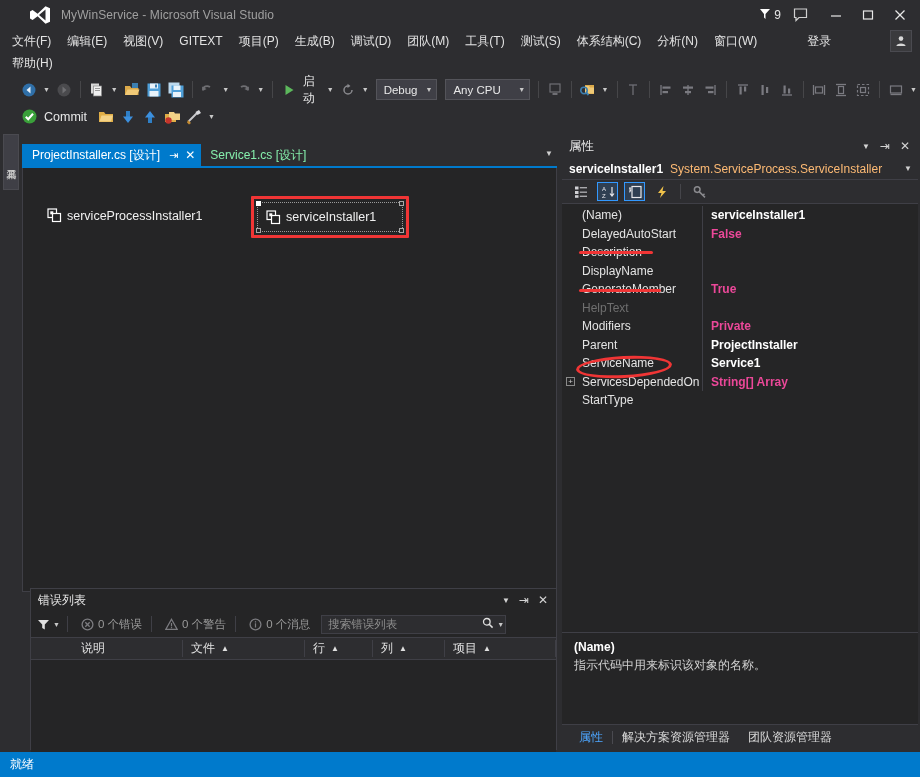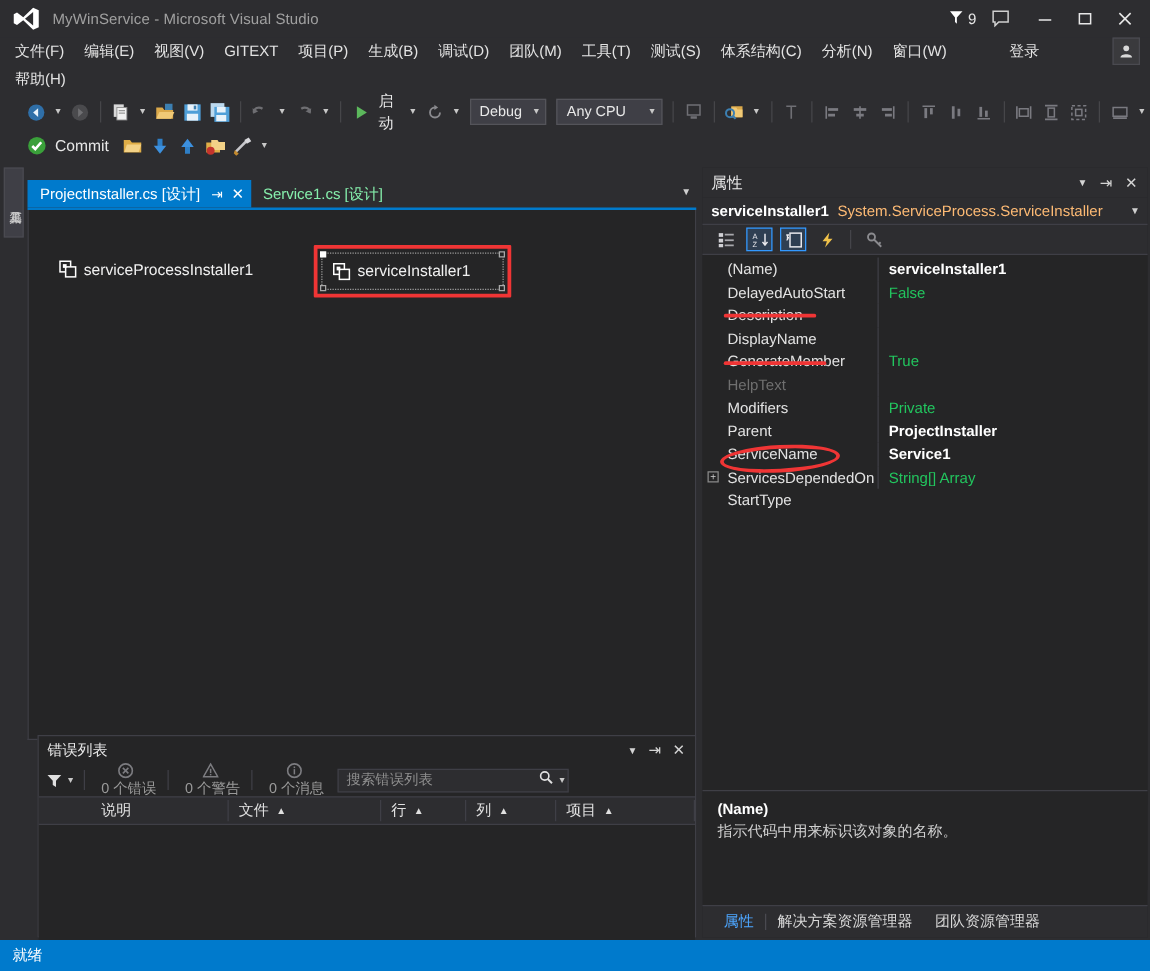--- a/index.html
+++ b/index.html
@@ -8,21 +8,21 @@
     background: #2d2d30;
     font-family: "Liberation Sans", "DejaVu Sans", sans-serif;
     overflow: hidden;
     -webkit-font-smoothing: antialiased;
   }
   #app { position: relative; width: 920px; height: 777px; background: #2d2d30; }
 
   
   .titlebar {
     position: absolute; left:0; top:0; width:920px; height:30px;
-    background:#2d2d30; display:flex; align-items:center;
+    background:#2d2d30; display:flex; align-items:center;padding-left:19px;
   }
   .vs-logo { width:26px; height:22px; margin-left:8px; display:flex; align-items:center; justify-content:center; }
   .title-text {
     margin-left:8px; color:#a0a0a0; font-size:12px; letter-spacing:.1px;
   }
   .title-right { margin-left:auto; display:flex; align-items:center; height:30px; }
   .notif { display:flex; align-items:center; color:#e6e6e6; font-size:12px; margin-right:12px; cursor:default; }
   .notif .flag { margin-right:3px; }
   .feedback-ico { margin-right:12px; display:flex; align-items:center; }
   .quicklaunch {
@@ -127,21 +127,21 @@
     background:#252526; border:1px solid #3f3f46;
   }
   .el-head { height:22px; display:flex; align-items:center; padding:0 4px 0 7px; }
   .el-title { color:#e8e8e8; font-size:12px; }
   .el-head-btns { margin-left:auto; display:flex; align-items:center; gap:9px; padding-right:4px; }
   .el-ico { color:#d4d4d4; cursor:default; display:flex; align-items:center; }
   .el-toolbar { height:26px; display:flex; align-items:center; padding-left:6px; }
   .el-filter { display:flex; align-items:center; cursor:default; }
   .el-count {
     display:flex; align-items:center; color:#9a9a9a; font-size:11.5px; margin-left:4px;
-    padding:2px 5px; cursor:default;flex-direction:column;
+    padding:2px 5px; cursor:default;
   }
   .el-count .cico { margin-right:4px; display:flex; align-items:center;}
   .el-vsep { width:1px; height:16px; background:#3f3f46; margin:0 4px; }
   .el-search {
     margin-left:6px; width:185px; height:19px; background:#2d2d30; border:1px solid #3f3f46;
     display:flex; align-items:center; padding:0 3px 0 6px;
   }
   .el-search input {
     flex:1; background:transparent; border:none; outline:none; color:#b4b4b4;
     font-size:11.5px; font-family:inherit;
@@ -185,22 +185,22 @@
   .pr-row { height:18.5px; display:flex; align-items:center; font-size:12px; position:relative; }
   .pr-expander {
     width:9px; height:9px; border:1px solid #8a8a8a; color:#d0d0d0; font-size:8px;
     line-height:7px; text-align:center; position:absolute; left:4px; top:4px; cursor:default;
   }
   .pr-key {
     width:140px; padding-left:20px; color:#e3e3e3; white-space:nowrap; overflow:hidden;
   }
   .pr-key.dim { color:#6f6f6f; }
   .pr-val {
-    flex:1; padding-left:8px; color:#22c55e; white-space:nowrap; overflow:hidden;
-    border-left:1px solid #3f3f46; height:18.5px; display:flex; align-items:center;
+    flex:1; padding-left:8px; color:#ec4899; white-space:nowrap; overflow:hidden;
+    border-left:1px solid #3f3f46; height:18.5px; display:flex; align-items:center;font-weight:bold;
   }
   .pr-val.bold { color:#ffffff; font-weight:bold; }
 
   .pr-desc {
     position:absolute; left:0; bottom:38px; width:356px; height:80px;
     border-top:1px solid #3f3f46; padding:7px 10px 0 12px; background:#252526;
   }
   .pr-desc-t { color:#ffffff; font-size:12px; font-weight:bold; margin-bottom:3px; }
   .pr-desc-b { color:#d0d0d0; font-size:12px; line-height:16px; }
 

